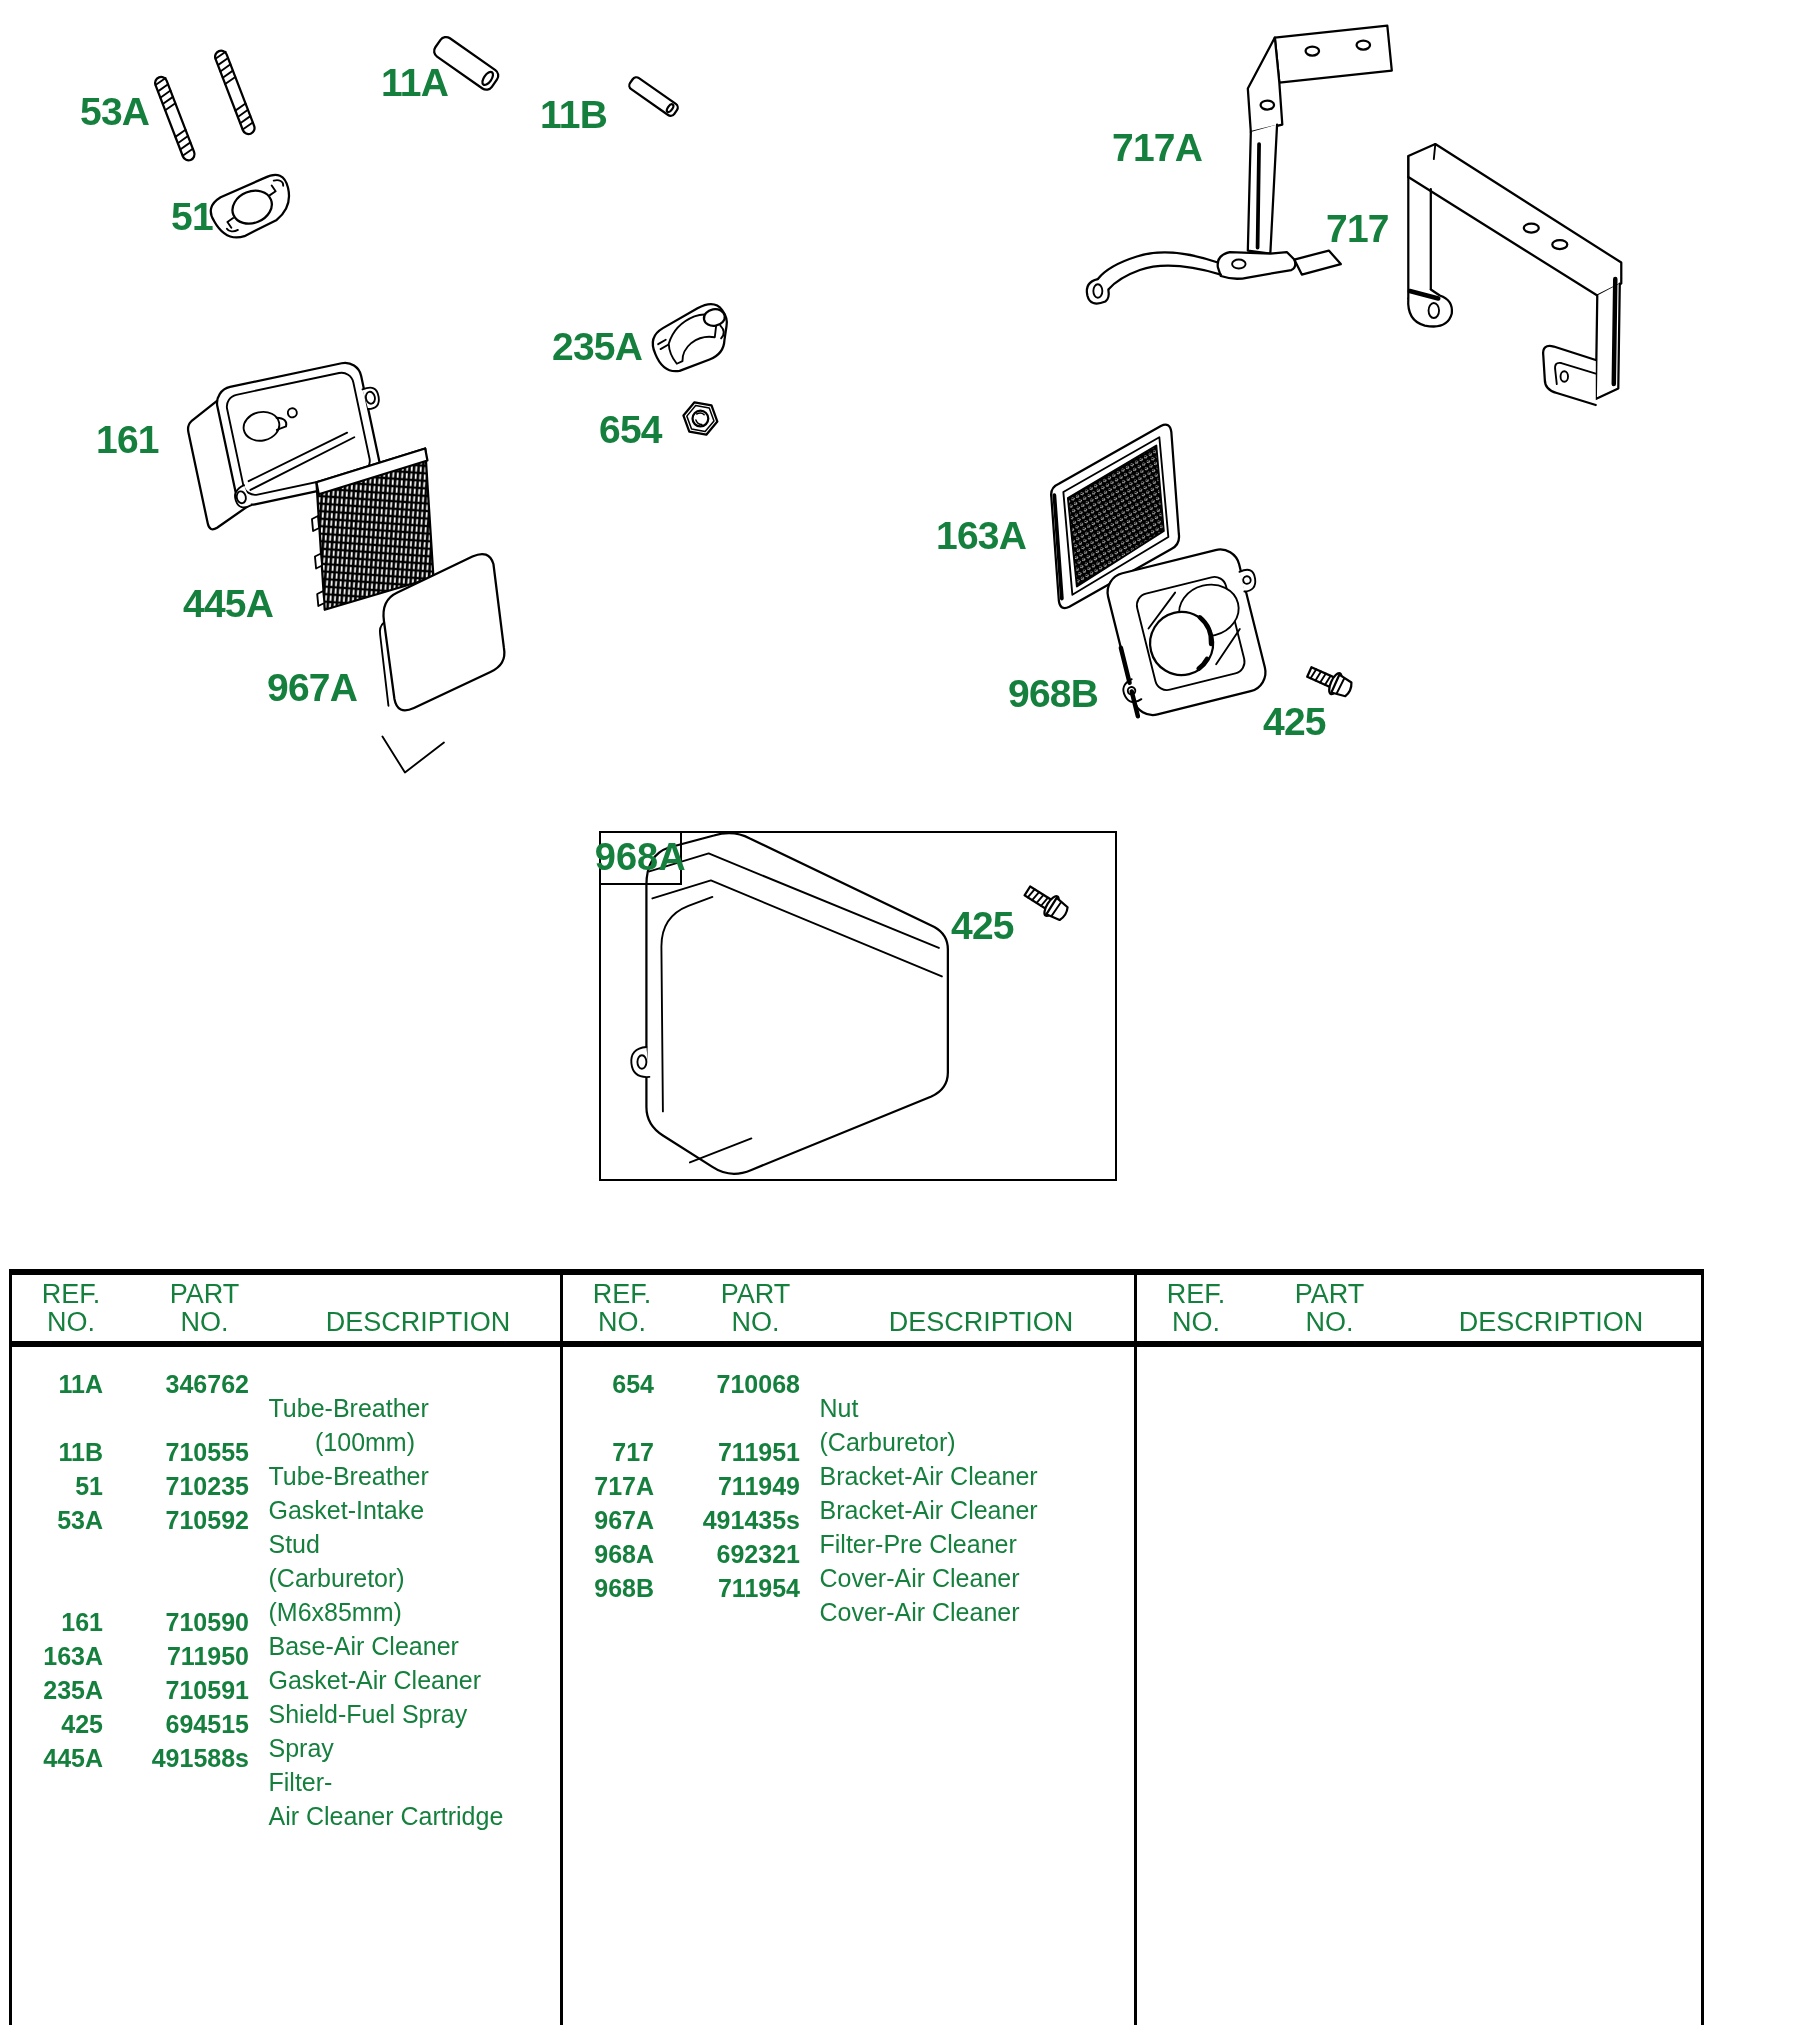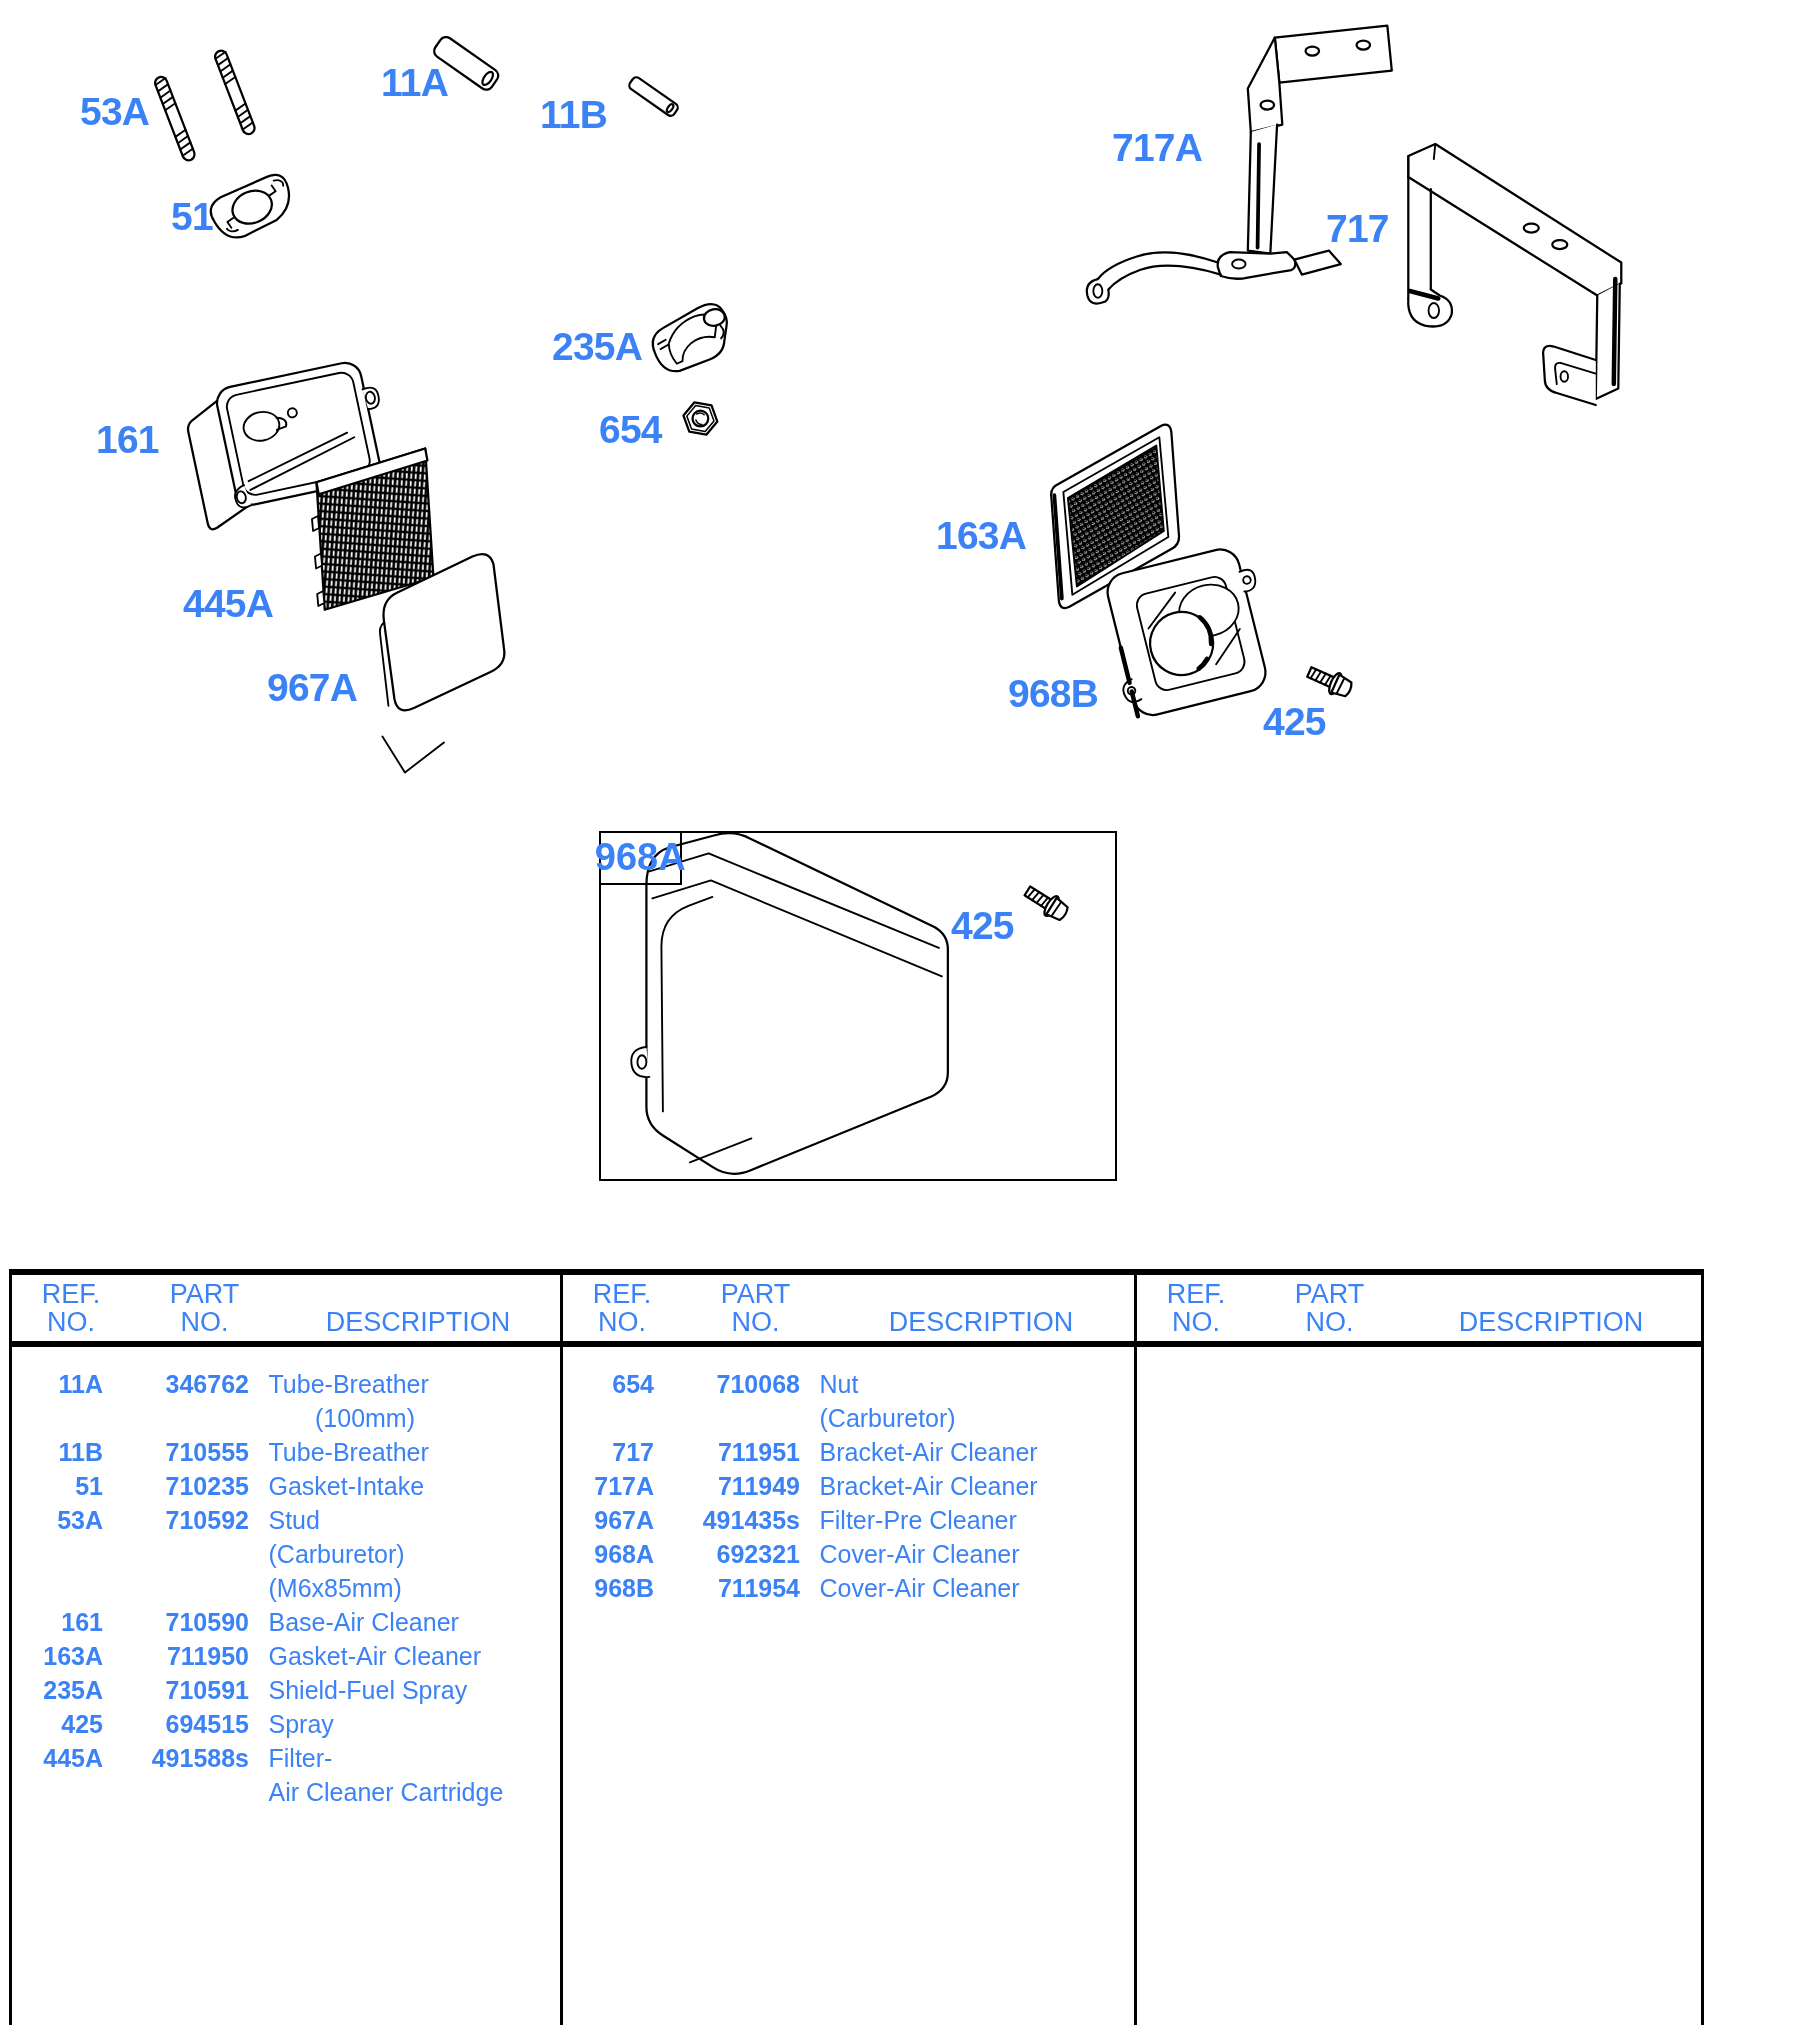--- a/index.html
+++ b/index.html
@@ -1,36 +1,36 @@
 <!DOCTYPE html>
 <html style="font-size:12px"><head>
 <meta charset="utf-8">
 <style>
   html,body{margin:0;padding:0;background:#fff;}
   .page{position:relative;width:1811px;height:2025px;background:#fff;overflow:hidden;
-        font-family:"Liberation Sans",sans-serif;color:#3b82f6;}
+        font-family:"Liberation Sans",sans-serif;color:#15803d;}
   svg{position:absolute;left:0;top:0;}
   .callout{position:absolute;font-weight:700;font-size:39px;line-height:1;letter-spacing:-0.8px;white-space:nowrap;}
   
   .inset-box{position:absolute;left:599px;top:831px;width:518px;height:350px;border:2.3px solid #000;box-sizing:border-box;}
   .inset-label{position:absolute;left:-2.3px;top:-2.3px;width:83px;height:54px;border:2.3px solid #000;box-sizing:border-box;
                display:flex;align-items:center;justify-content:center;font-weight:700;font-size:38px;}
   
   .rule{position:absolute;background:#000;}
   .rule-top{left:9px;top:1269px;width:1695px;height:6px;}
   .rule-sep{left:9px;top:1341px;width:1695px;height:6px;}
   .vline{position:absolute;top:1269px;height:756px;width:3px;background:#000;}
   .tgroup{position:absolute;top:1269px;height:756px;}
   .thead{position:absolute;top:10.5px;left:0;right:0;display:grid;grid-template-columns:124px 143px 1fr;
          font-size:27px;line-height:28px;text-align:center;}
   .hdesc{padding-top:28px;}
   .tbody{position:absolute;top:98px;left:0;right:0;font-size:25px;}
   .trow{display:grid;grid-template-columns:94px 146px 1fr;height:34px;line-height:34px;}
   .c-ref,.c-part{font-weight:700;text-align:right;}
-  .c-desc{padding-left:19.5px;}
+  .c-desc{padding-left:19.5px;margin-top:24px;}
   .trow.indent .c-desc{padding-left:66px;}
 </style>
 </head>
 <body>
 
 <div class="page">
 
   <svg width="1811" height="1275" viewBox="0 0 2415 1700" fill="none" stroke="#000" stroke-width="3" stroke-linejoin="round" stroke-linecap="round">
     <defs>
       <g id="stud">

